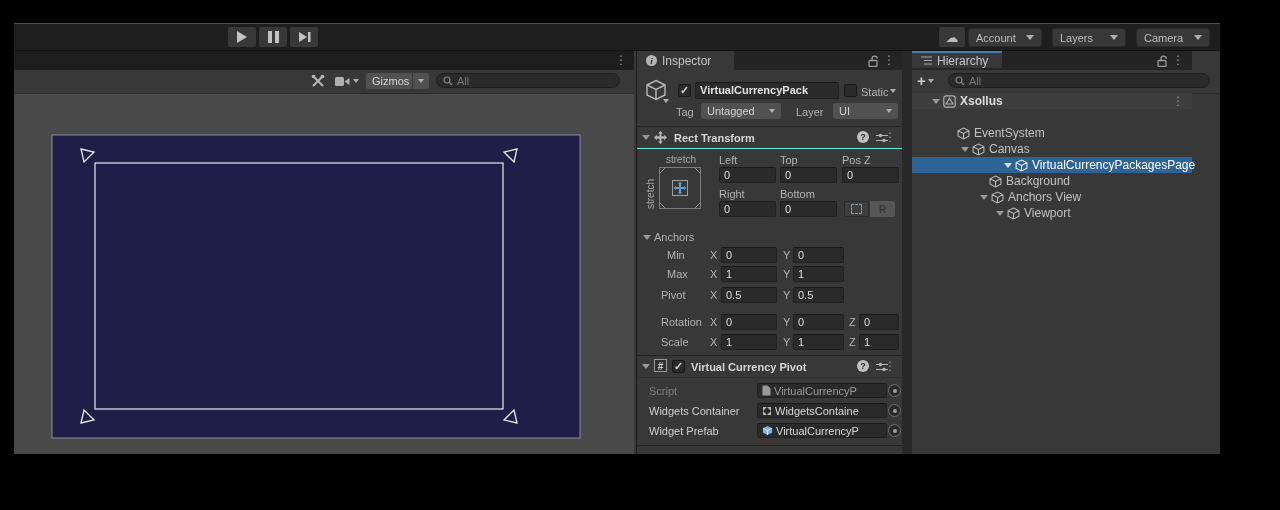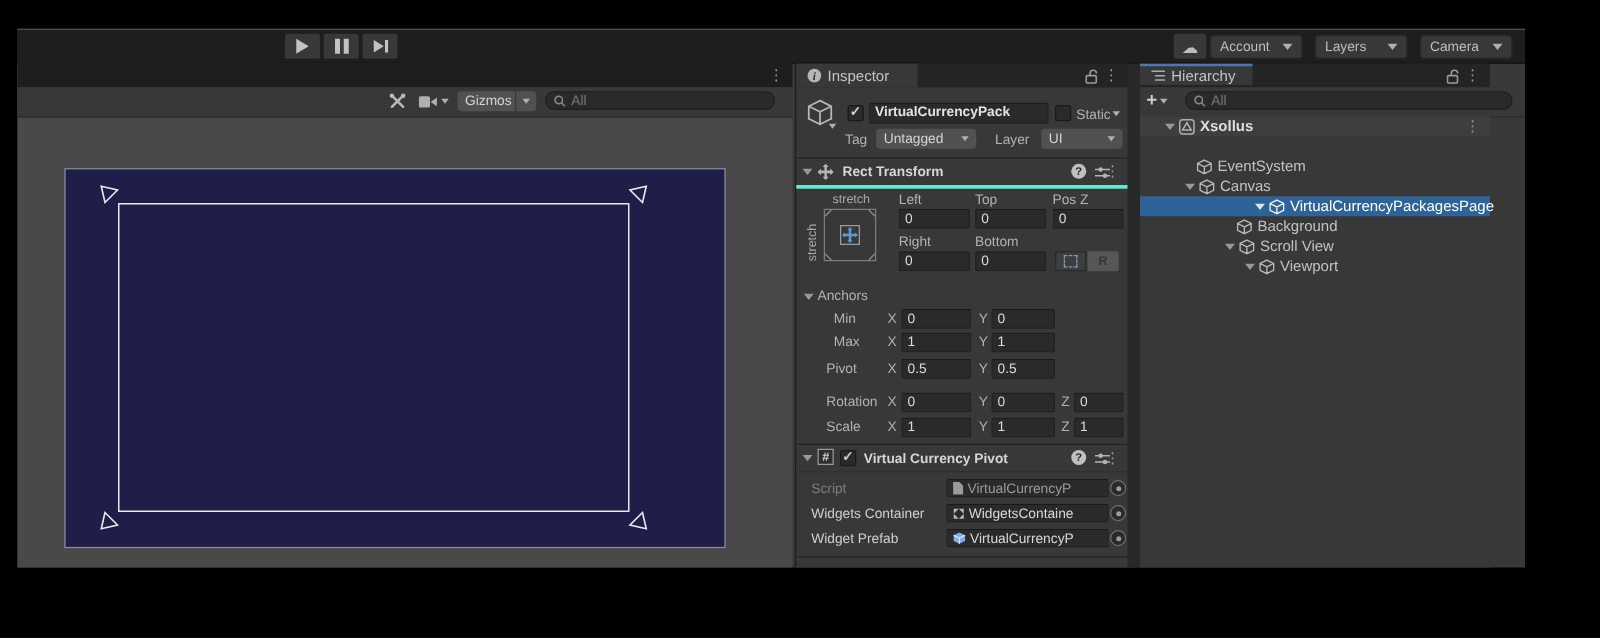--- a/index.html
+++ b/index.html
@@ -163,21 +163,21 @@
         <span class="caret sm"></span>
     </div>
     <span class="lbl" style="left:159px;top:55px;">Layer</span>
     <div class="drop" style="left:196px;top:52px;width:65px;">
       <span>UI</span>
         <span class="caret sm"></span>
     </div>
 
     <div class="divider" style="top:75px;"></div>
 
-    <div class="abs" style="left:0;top:76px;width:266px;height:21px;border-bottom:3px solid #5eead4;">
+    <div class="abs" style="left:0;top:76px;width:266px;height:21px;border-bottom:1px solid #5eead4;">
       <span class="fold abs" style="left:5px;top:8px;"></span>
       <svg class="abs" style="left:17px;top:4px;" width="13" height="13" viewBox="0 0 12 12">
         <path d="M6 0 L8.3 2.4 H6.9 V4.9 H9.4 V3.5 L12 6 L9.4 8.5 V7.1 H6.9 V9.6 H8.3 L6 12 L3.7 9.6 H5.1 V7.1 H2.6 V8.5 L0 6 L2.6 3.5 V4.9 H5.1 V2.4 H3.7 Z" fill="#b4b4b4"></path>
       </svg>
       <span class="lbl" style="left:37px;top:5px;font-weight:bold;color:#d6d6d6;">Rect Transform</span>
       <span class="helpicon abs" style="left:220px;top:4px;">?</span>
       <svg class="abs" style="left:239px;top:6px;" width="12" height="10">
         <path d="M0 2.5 H12 M0 7.5 H12" stroke="#b4b4b4" stroke-width="1.2"></path>
           <circle cx="4.5" cy="2.5" r="1.8" fill="#b4b4b4"></circle>
           <circle cx="8" cy="7.5" r="1.8" fill="#b4b4b4"></circle>
@@ -351,21 +351,21 @@
 
 
     <div class="hrow" style="top:74px;">
       <span style="margin-left:42px;"></span>
       <svg class="cubeicon" width="13" height="13" viewBox="0 0 12 12">
           <path d="M6 1 L11 3.5 V8.5 L6 11 L1 8.5 V3.5 Z M1 3.5 L6 6 L11 3.5 M6 6 V11" fill="none" stroke="currentColor"></path>
         </svg>
       <span>EventSystem</span>
     </div>
 
-    <div class="hrow" style="top:90px;">
+    <div class="hrow" style="top:90px;margin-left:13px;">
       <span class="fold" style="margin-left:36px;"></span>
       <svg class="cubeicon" width="13" height="13" viewBox="0 0 12 12">
           <path d="M6 1 L11 3.5 V8.5 L6 11 L1 8.5 V3.5 Z M1 3.5 L6 6 L11 3.5 M6 6 V11" fill="none" stroke="currentColor"></path>
         </svg>
       <span>Canvas</span>
     </div>
 
     <div class="hrow sel" style="top:106px;">
       <span class="fold" style="margin-left:52px;border-top-color:#d8e4ef;"></span>
       <svg class="cubeicon" width="13" height="13" viewBox="0 0 12 12">
@@ -380,21 +380,21 @@
           <path d="M6 1 L11 3.5 V8.5 L6 11 L1 8.5 V3.5 Z M1 3.5 L6 6 L11 3.5 M6 6 V11" fill="none" stroke="currentColor"></path>
         </svg>
       <span>Background</span>
     </div>
 
     <div class="hrow" style="top:138px;">
       <span class="fold" style="margin-left:68px;"></span>
       <svg class="cubeicon" width="13" height="13" viewBox="0 0 12 12">
           <path d="M6 1 L11 3.5 V8.5 L6 11 L1 8.5 V3.5 Z M1 3.5 L6 6 L11 3.5 M6 6 V11" fill="none" stroke="currentColor"></path>
         </svg>
-      <span>Scroll View</span>
+      <span>Anchors View</span>
     </div>
 
     <div class="hrow" style="top:154px;">
       <span class="fold" style="margin-left:84px;"></span>
       <svg class="cubeicon" width="13" height="13" viewBox="0 0 12 12">
           <path d="M6 1 L11 3.5 V8.5 L6 11 L1 8.5 V3.5 Z M1 3.5 L6 6 L11 3.5 M6 6 V11" fill="none" stroke="currentColor"></path>
         </svg>
       <span>Viewport</span>
     </div>
 

